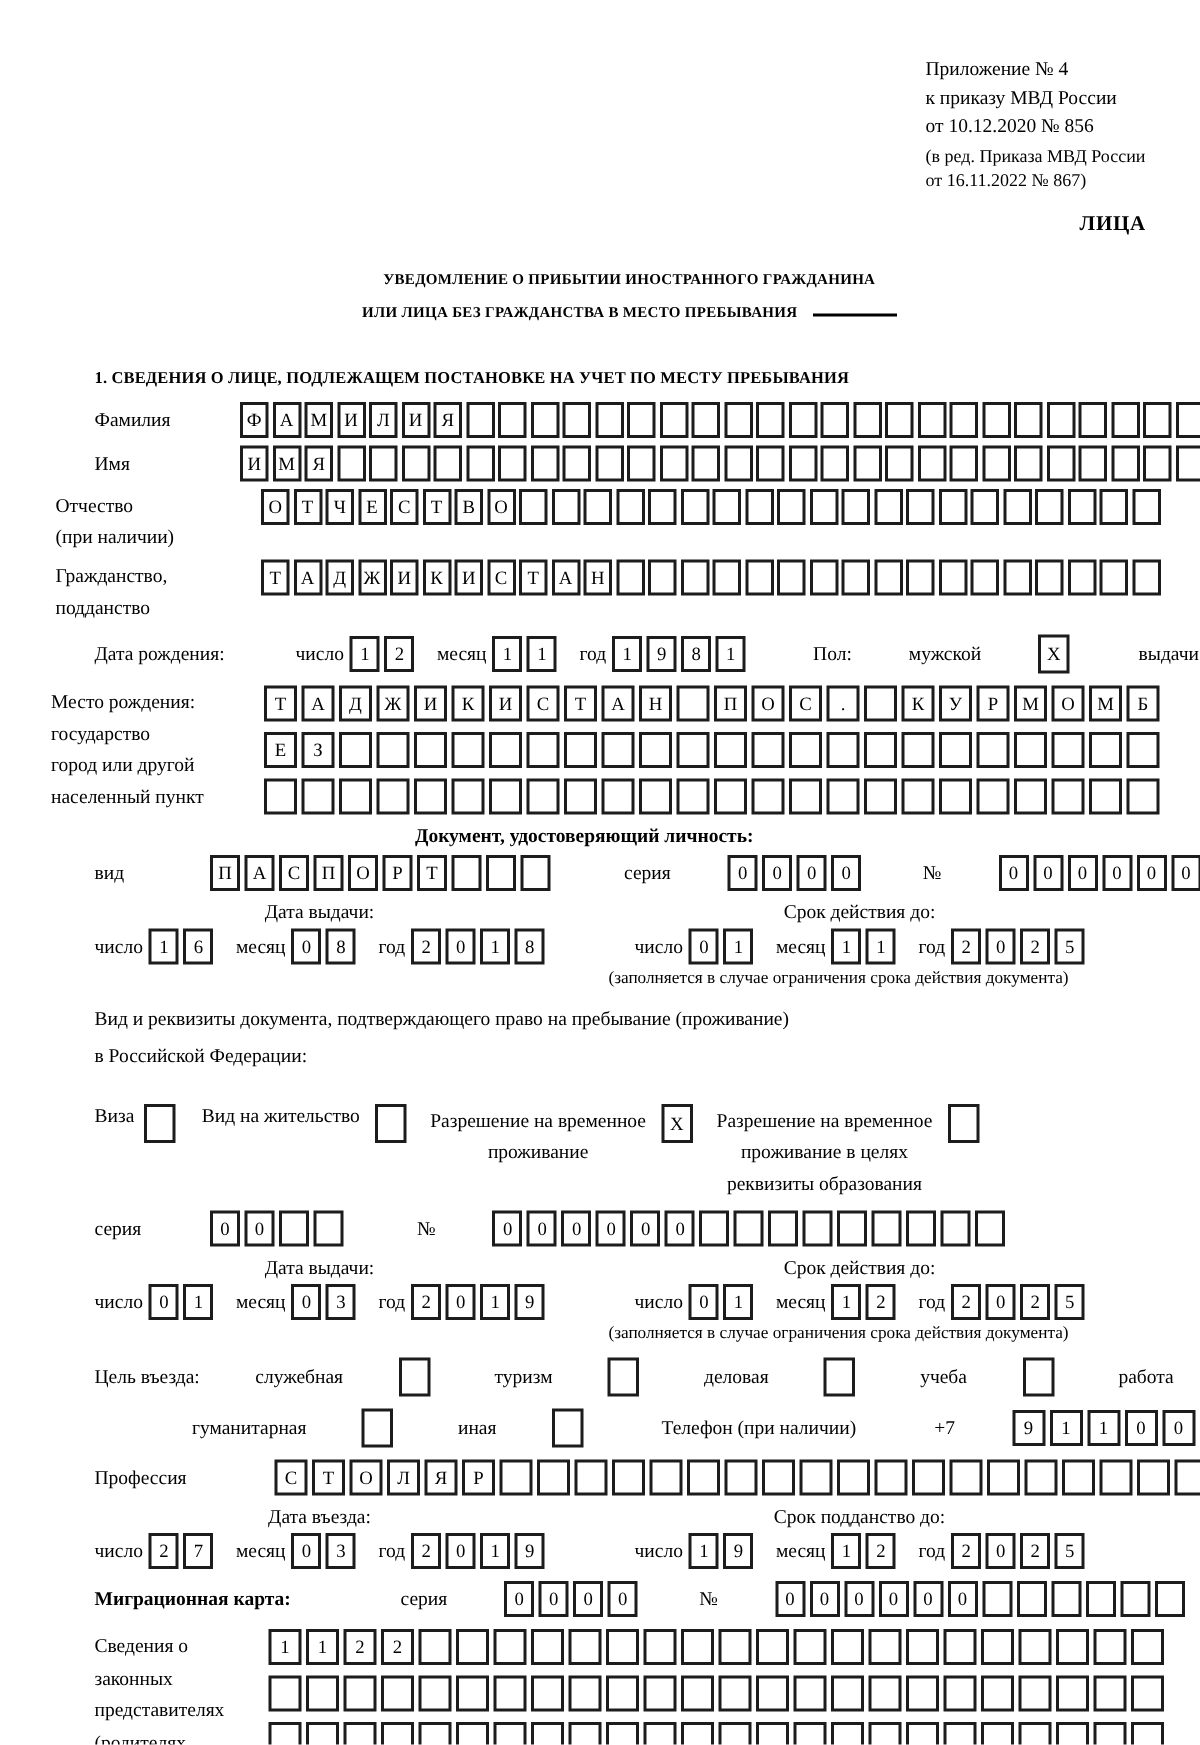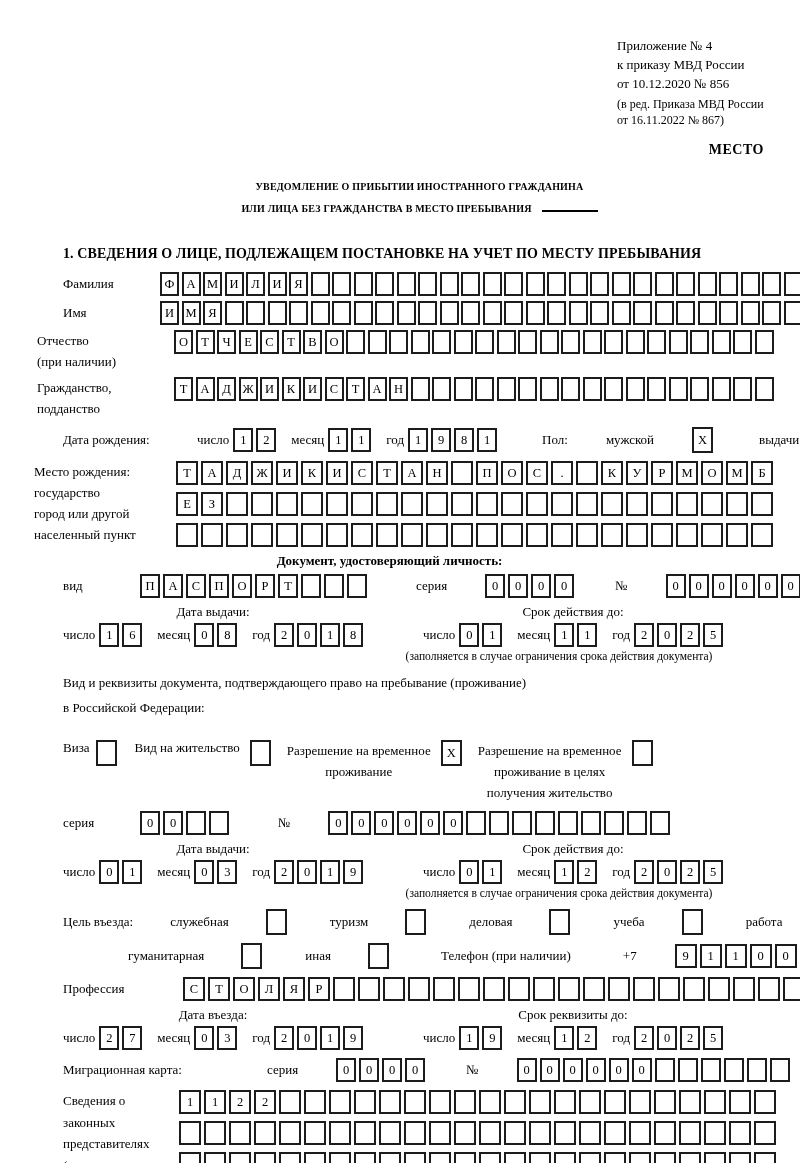--- a/index.html
+++ b/index.html
@@ -8,27 +8,27 @@
     font-family:"Liberation Serif","DejaVu Serif",serif;font-size:13px;
   }
   .page{padding:36px 24px 0 63px;}
   
   .hdr{margin-left:554px;line-height:19px;font-size:13px;}
   .hdr .sub{font-size:12px;line-height:16px;margin-top:3px;}
   .forma{text-align:right;font-weight:bold;font-size:14px;margin-top:14px;padding-right:12px;letter-spacing:0.5px;}
   
   .title{text-align:center;font-weight:bold;font-size:10px;line-height:22px;margin-top:18px;letter-spacing:0.2px;}
   .uline{display:inline-block;width:56px;border-bottom:2px solid #000;margin-left:10px;}
-  .sect{font-weight:bold;font-size:14px;margin-top:26px;letter-spacing:0.1px;}
+  .sect{font-weight:bold;font-size:11px;margin-top:26px;letter-spacing:0.1px;}
   
   .row{display:flex;align-items:center;margin-top:5px;gap:32px;}
   .row.top{align-items:flex-start;justify-content:flex-end;}
   .lab{flex:0 0 auto;}
   .lab2{flex:0 0 auto;line-height:21px;}
-  .w45{width:45px;}.w65{width:65px;}.w105{width:105px;}.w110{width:110px;}.w150{width:152px;}
+  .w45{width:45px;}.w65{width:65px;}.w105{width:105px;}.w110{width:110px;}.w150{width:152px;font-weight:bold;}
   .vcol{display:flex;flex-direction:column;}
   .mb{margin-bottom:7px;}
   .mt8{margin-top:8px;}.mt10{margin-top:10px;}
   .ml6{margin-left:6px;}.ml10{margin-left:10px;}.ml14{margin-left:14px;}.ml16{margin-left:16px;}.ml18{margin-left:18px;}.ml20{margin-left:20px;}
   
   .boxes{display:inline-flex;flex:0 0 auto;}
   .box{
     box-sizing:border-box;flex:0 0 auto;width:19px;height:24px;
     border:2px solid #1c1c1c;margin-right:2.5px;background:#fff;
     text-align:center;line-height:20px;font-size:12.5px;
@@ -66,21 +66,21 @@
 
   <div class="hdr">
     <div>Приложение № 4</div>
     <div>к приказу МВД России</div>
     <div>от 10.12.2020 № 856</div>
     <div class="sub">
       <div>(в ред. Приказа МВД России</div>
       <div>от 16.11.2022 № 867)</div>
     </div>
   </div>
-  <div class="forma">МЕСТО</div>
+  <div class="forma">ЛИЦА</div>
 
   <div class="title">
     <div>УВЕДОМЛЕНИЕ О ПРИБЫТИИ ИНОСТРАННОГО ГРАЖДАНИНА</div>
     <div>
       <span>ИЛИ ЛИЦА БЕЗ ГРАЖДАНСТВА В МЕСТО ПРЕБЫВАНИЯ</span><span class="uline"></span>
     </div>
   </div>
 
   <div class="sect">1. СВЕДЕНИЯ О ЛИЦЕ, ПОДЛЕЖАЩЕМ ПОСТАНОВКЕ НА УЧЕТ ПО МЕСТУ ПРЕБЫВАНИЯ</div>
 
@@ -455,21 +455,21 @@
     <span class="opt ml16">
       <div>Разрешение на временное</div>
       <div>проживание</div>
     </span>
     <span class="boxes cb1 ml10">
         <span class="box">X</span>
       </span>
     <span class="opt ml16">
       <div>Разрешение на временное</div>
       <div>проживание в целях</div>
-      <div>получения жительство</div>
+      <div>реквизиты образования</div>
     </span>
     <span class="boxes cb1 ml10">
         <span class="box"></span>
       </span>
   </div>
 
   <div class="row mt8">
     <span class="lab w45">серия</span>
     <span class="boxes bxm">
         <span class="box">0</span>
@@ -651,21 +651,21 @@
         <span class="t">год</span>
         <span class="boxes bxm">
             <span class="box">2</span>
             <span class="box">0</span>
             <span class="box">1</span>
             <span class="box">9</span>
           </span>
       </div>
     </div>
     <div class="dcol dcol2">
-      <div class="dhead">Срок реквизиты до:</div>
+      <div class="dhead">Срок подданство до:</div>
       <div class="dline">
         <span class="t">число</span>
         <span class="boxes bxm">
             <span class="box">1</span>
             <span class="box">9</span>
           </span>
         <span class="t">месяц</span>
         <span class="boxes bxm">
             <span class="box">1</span>
             <span class="box">2</span>

